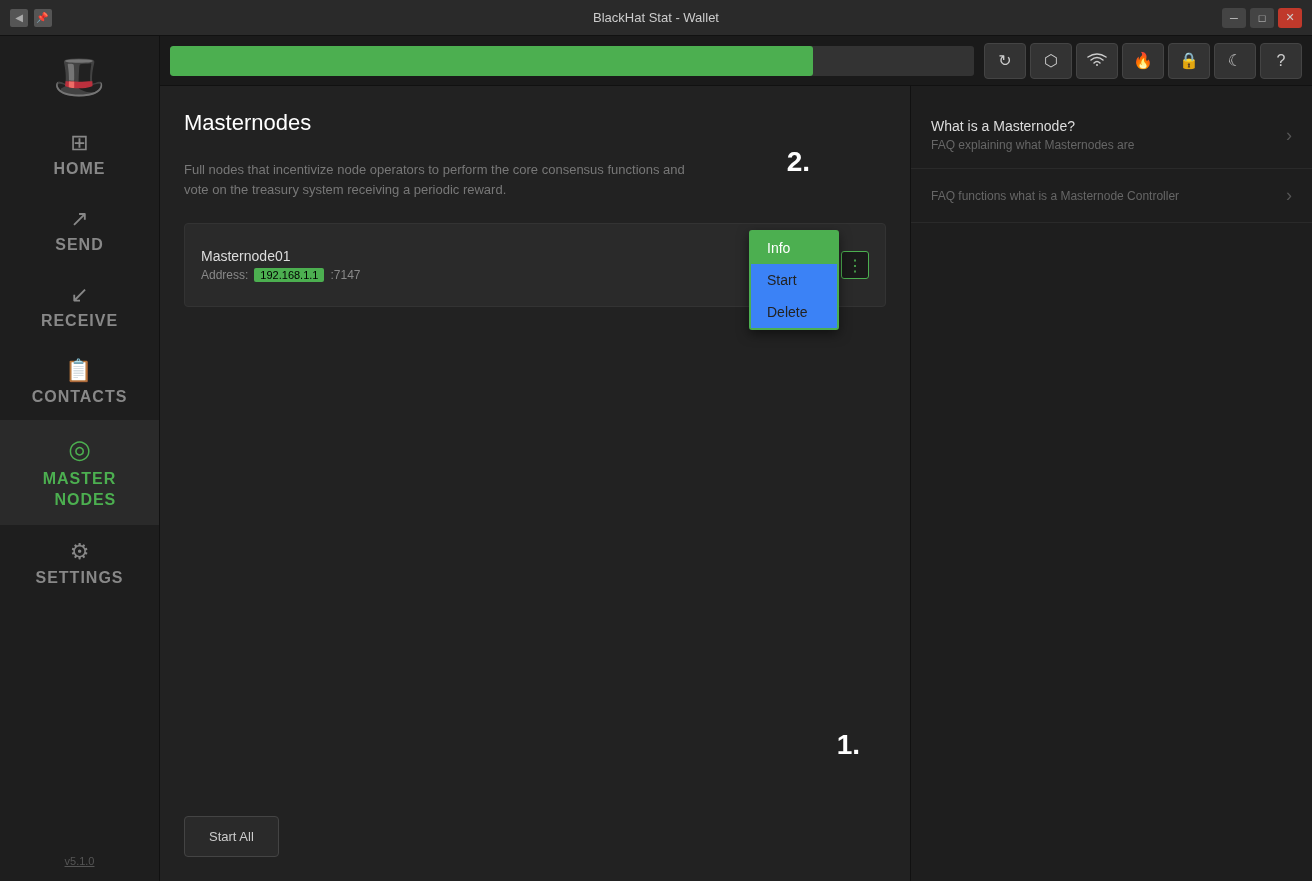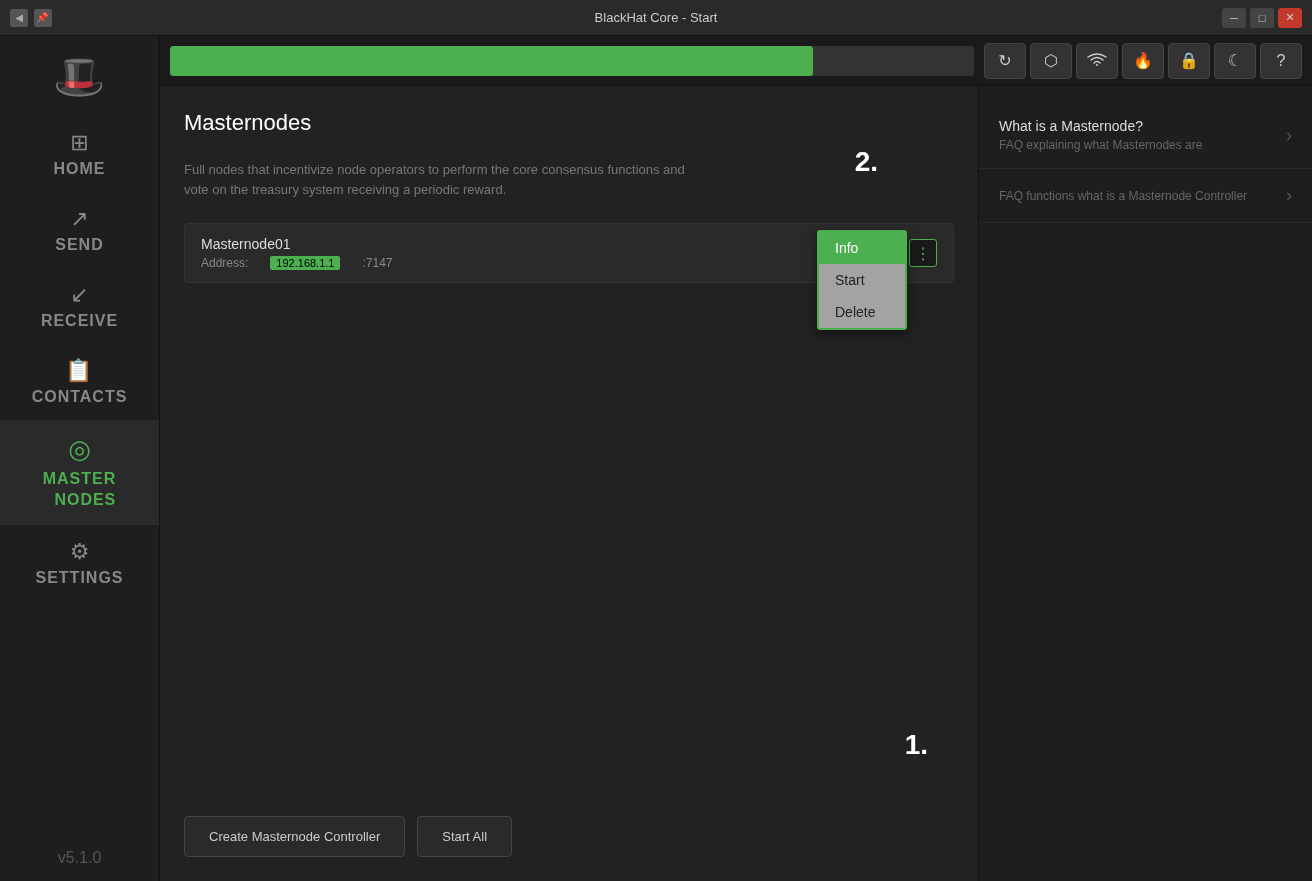--- a/index.html
+++ b/index.html
@@ -119,22 +119,23 @@
       font-size: 22px;
       margin-bottom: 4px;
     }
     .nav-item-label {
       font-size: 16px;
       letter-spacing: 1px;
       font-weight: 600;
     }
     .sidebar-version {
       color: #555;
-      font-size: 16px;
+      font-size: 11px;
       padding: 10px 0 14px;
+      text-decoration: underline;
     }
 
     
     .content-area {
       flex: 1;
       display: flex;
       flex-direction: column;
       background: #222;
       overflow: hidden;
     }
@@ -214,39 +215,39 @@
 
     
     .masternode-list {
       flex: 1;
       overflow-y: auto;
     }
     .masternode-item {
       background: #2a2a2a;
       border: 1px solid #333;
       border-radius: 4px;
-      padding: 12px 16px;
+      padding: 24px 16px;
       margin-bottom: 8px;
       display: flex;
       align-items: center;
       justify-content: space-between;
       position: relative;
     }
     .masternode-info {
       flex: 1;
     }
     .masternode-name {
       color: #ddd;
       font-size: 14px;
       margin-bottom: 4px;
     }
     .masternode-address {
       display: flex;
       align-items: center;
-      gap: 22px;
+      gap: 6px;
       font-size: 12px;
       color: #888;
     }
     .address-highlight {
       background: #4caf50;
       color: #000;
       padding: 1px 6px;
       border-radius: 2px;
       font-size: 11px;
     }
@@ -281,21 +282,21 @@
       border-radius: 3px;
       z-index: 100;
       min-width: 90px;
       box-shadow: 0 4px 12px rgba(0,0,0,0.5);
     }
     .context-menu-item {
       padding: 8px 16px;
       color: #222;
       font-size: 14px;
       cursor: pointer;
-      background: #a3a3a3;
+      background: #3b82f6;
     }
     .context-menu-item.active-item {
       background: #4caf50;
       color: #fff;
     }
 
     
     .step-indicator {
       position: absolute;
       color: #fff;
@@ -324,21 +325,21 @@
       border: 1px solid #444;
       border-radius: 4px;
       color: #ccc;
       font-size: 13px;
       cursor: pointer;
       transition: background 0.2s;
     }
 
     
     .right-panel {
-      width: 334px;
+      width: 402px;
       background: #1e1e1e;
       border-left: 1px solid #111;
       padding: 16px 0;
       flex-shrink: 0;
     }
     .faq-item {
       padding: 16px 20px;
       border-bottom: 1px solid #2a2a2a;
       display: flex;
       align-items: center;
@@ -368,21 +369,21 @@
 
 <div class="titlebar">
   <div class="titlebar-left">
     <div class="titlebar-icon">
       <span style="color:#aaa;font-size:10px;">◀</span>
     </div>
     <div class="titlebar-icon">
       <span style="color:#aaa;font-size:10px;">📌</span>
     </div>
   </div>
-  <div class="titlebar-title">BlackHat Core - Start</div>
+  <div class="titlebar-title">BlackHat Stat - Wallet</div>
   <div class="titlebar-controls">
     <button class="titlebar-btn">─</button>
     <button class="titlebar-btn">□</button>
     <button class="titlebar-btn close">✕</button>
   </div>
 </div>
 
 <div class="main-container">
 
   <div class="sidebar">
@@ -468,21 +469,20 @@
               <div class="context-menu-item active-item">Info</div>
               <div class="context-menu-item">Start</div>
               <div class="context-menu-item">Delete</div>
             </div>
           </div>
         </div>
 
         <div class="step-indicator step-1">1.</div>
 
         <div class="bottom-buttons">
-          <button class="bottom-btn">Create Masternode Controller</button>
           <button class="bottom-btn">Start All</button>
         </div>
       </div>
 
       <div class="right-panel">
         <div class="faq-item">
           <div class="faq-content">
             <div class="faq-title">What is a Masternode?</div>
             <div class="faq-desc">FAQ explaining what Masternodes are</div>
           </div>

